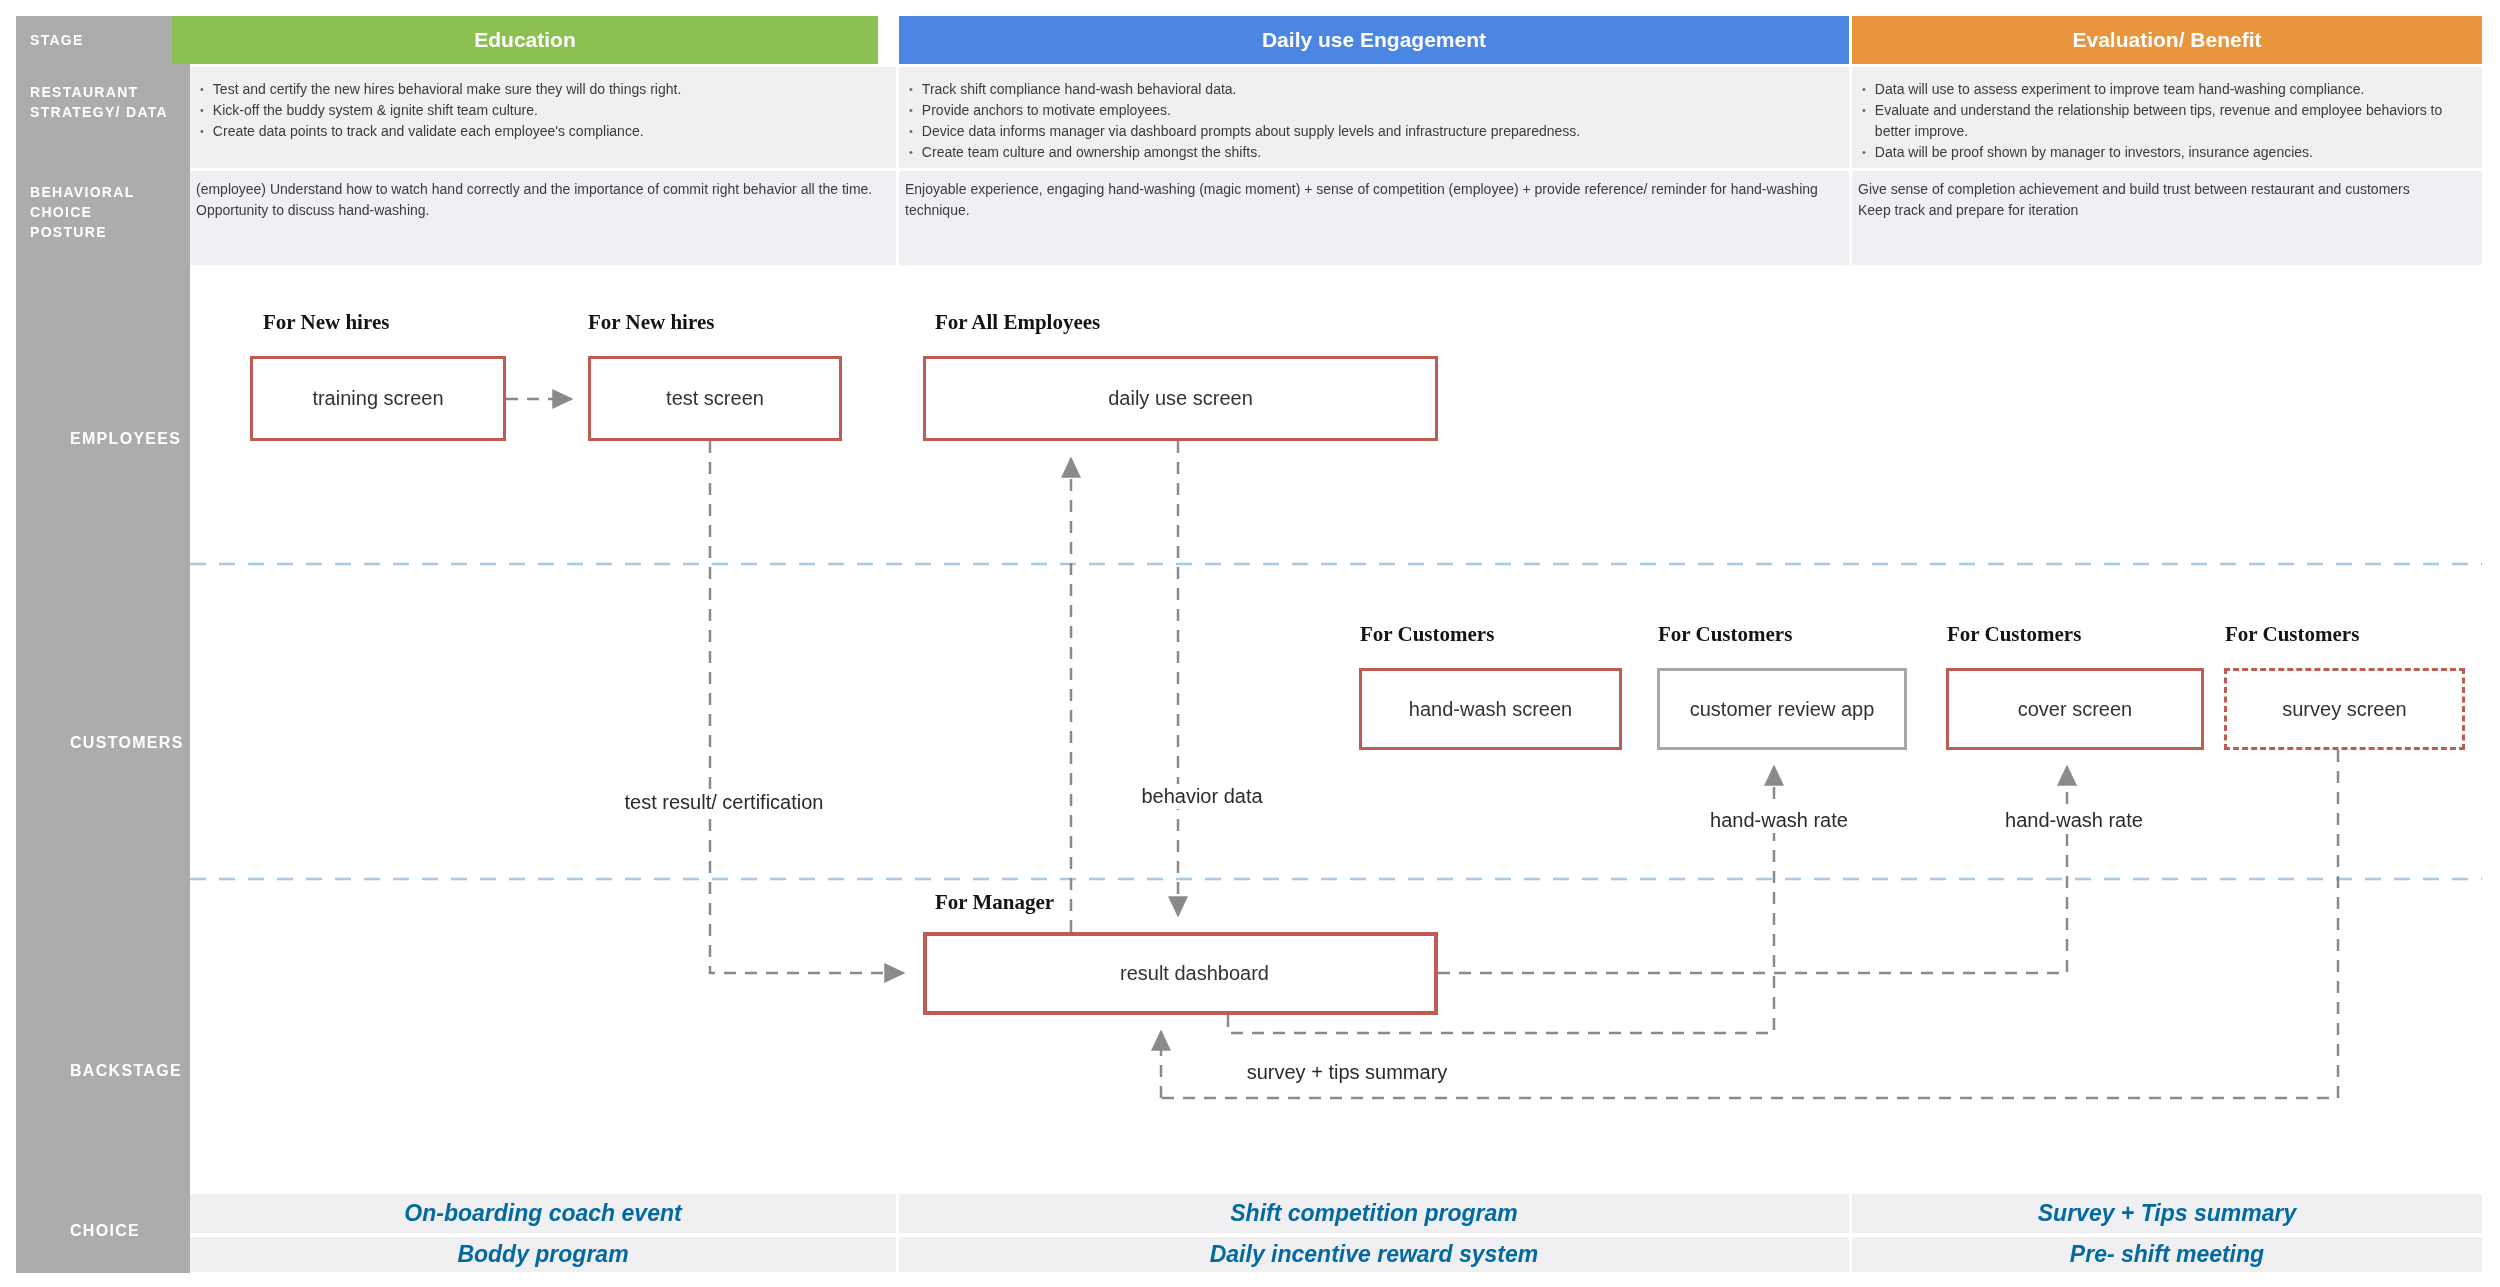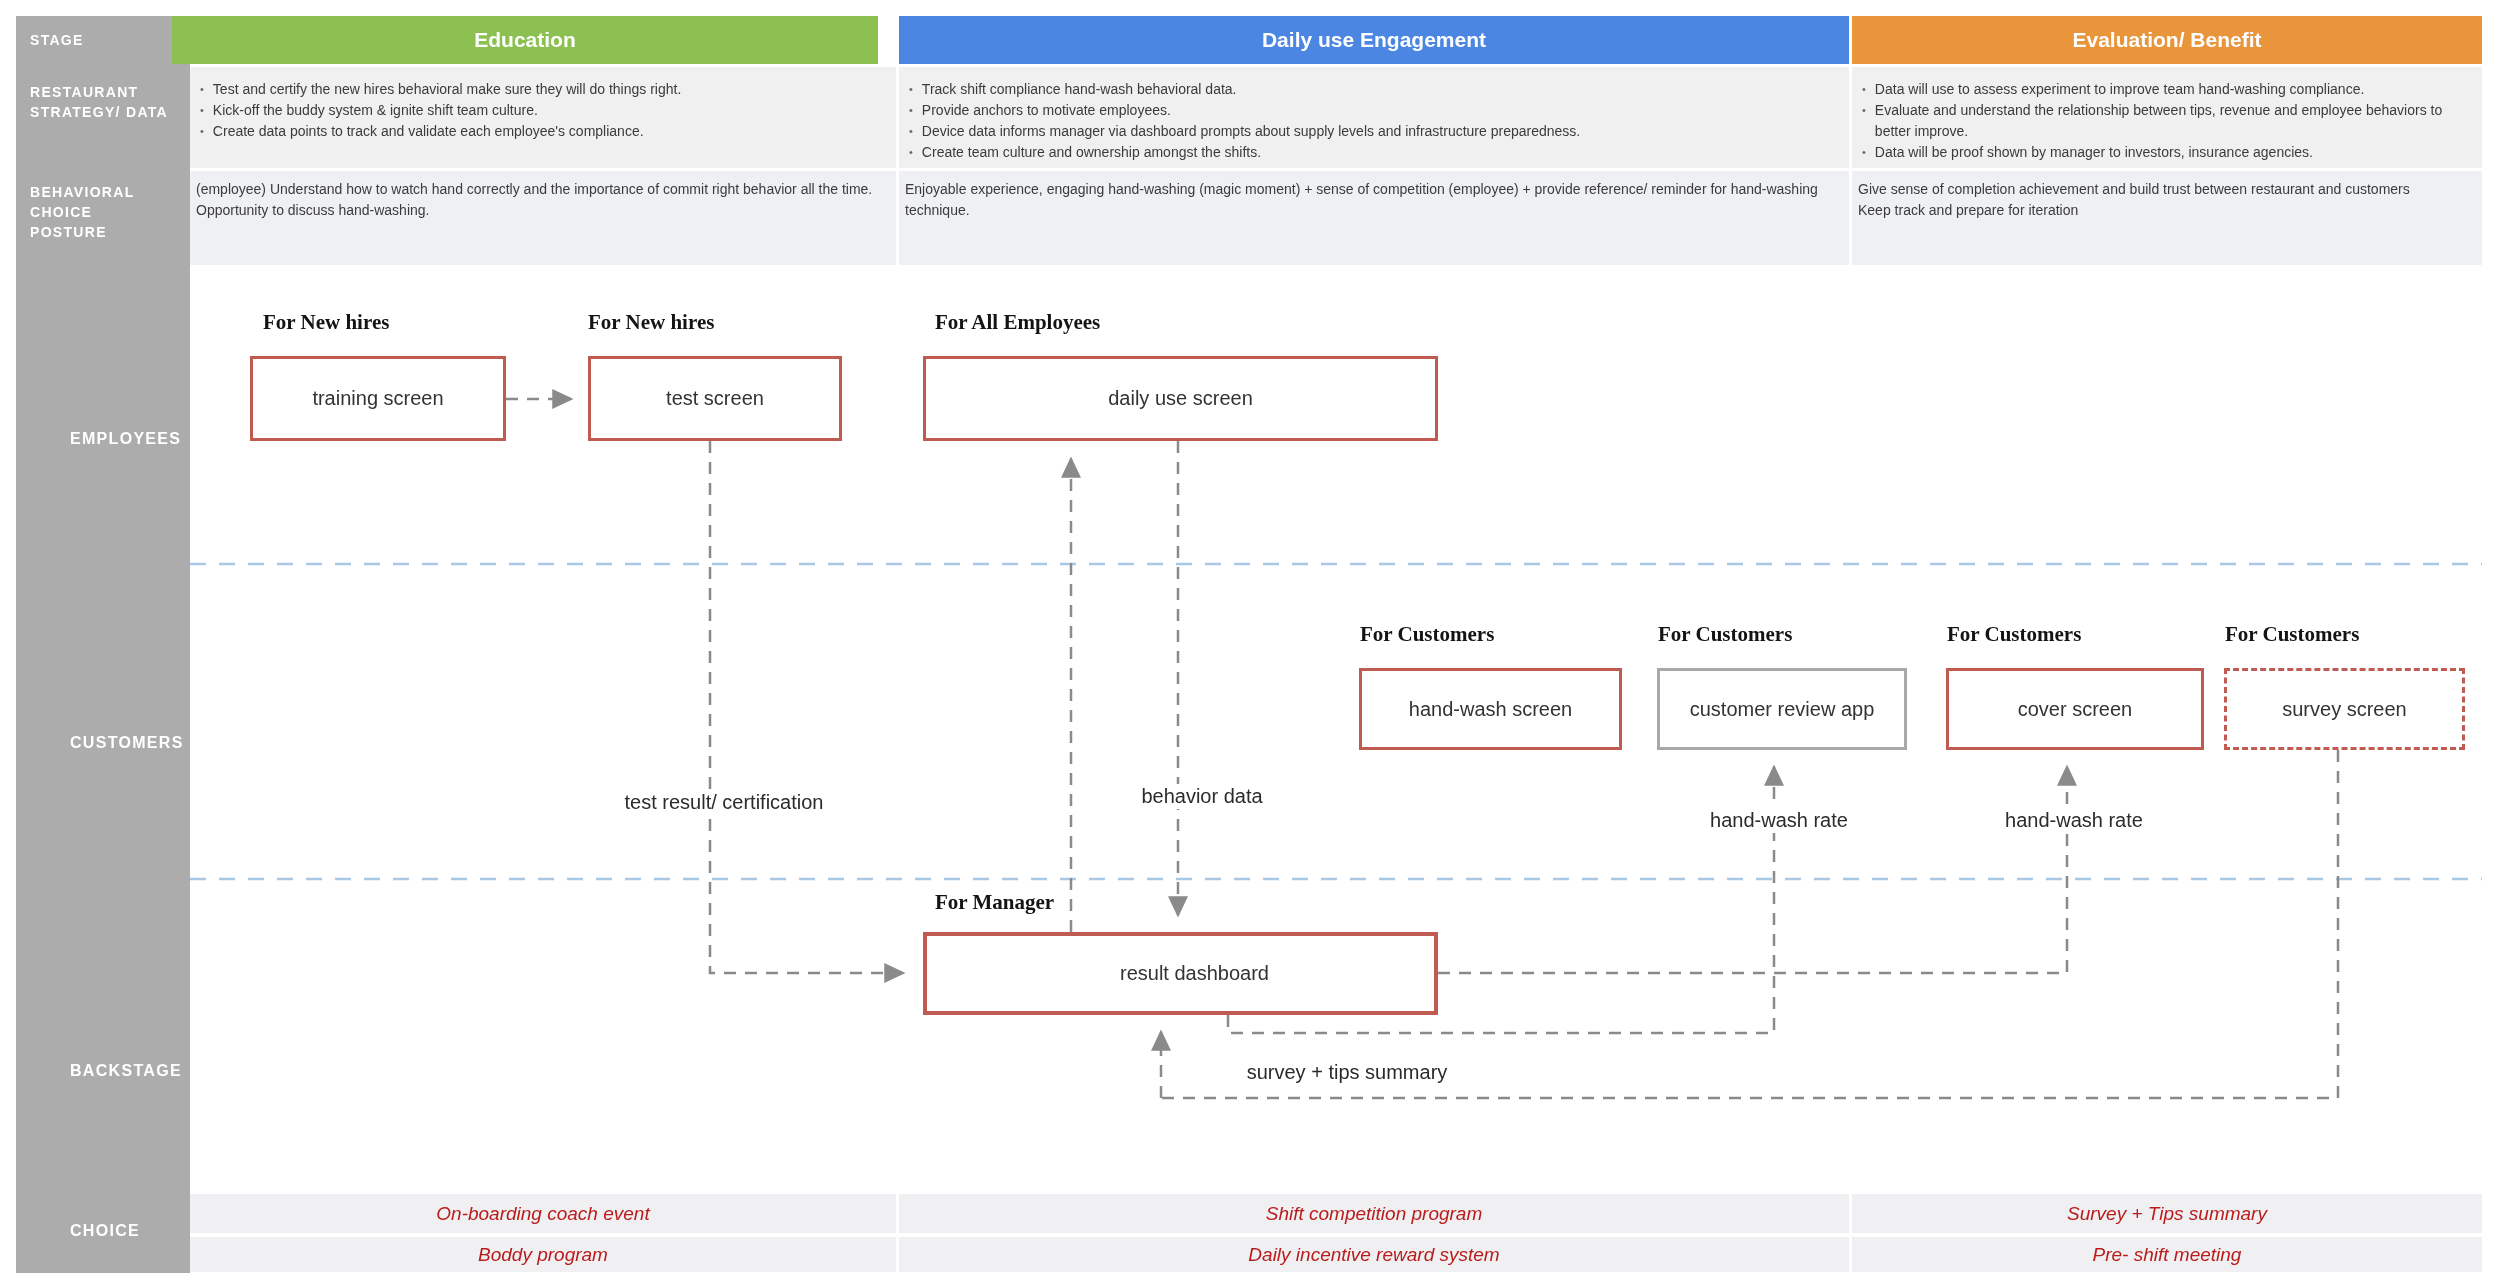--- a/index.html
+++ b/index.html
@@ -45,21 +45,21 @@
   .n-red-dash{border:3px dashed var(--red);}
 
   
   .aud{position:absolute;z-index:3;font-family:"Liberation Serif",serif;font-weight:bold;
        font-size:21px;color:#141414;white-space:nowrap;}
   .flow-label{position:absolute;z-index:3;transform:translateX(-50%);background:#fff;padding:1px 5px;
               font-size:20px;color:#2b2b2b;white-space:nowrap;}
 
   
   .prog-cell{position:absolute;background:var(--progbg);display:flex;align-items:center;justify-content:center;
-             font-size:19px;font-weight:normal;font-style:italic;color:#b91c1c;}
+             font-size:23px;font-weight:bold;font-style:italic;color:#0369a1;}
 </style>
 </head>
 <body>
 
 <div id="canvas">
 
   <div class="sidebar"></div>
   <div class="side-label sl-sm" style="top:30px;">STAGE</div>
   <div class="side-label sl-sm" style="top:82px;">RESTAURANT
 STRATEGY/ DATA</div>

